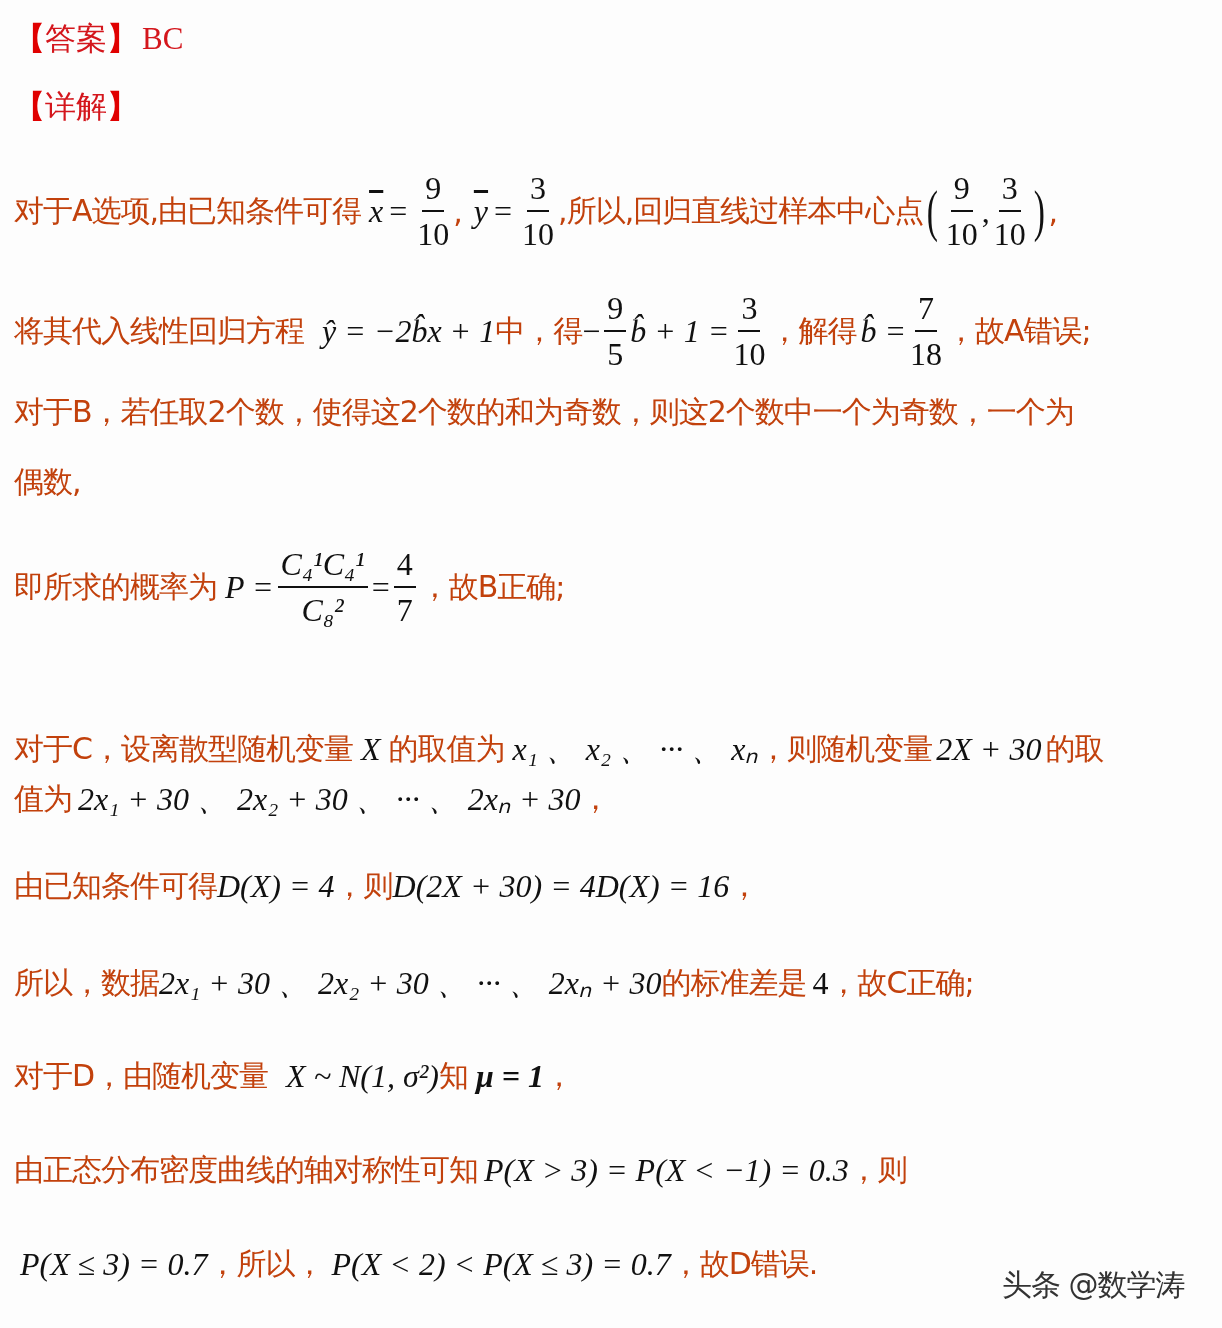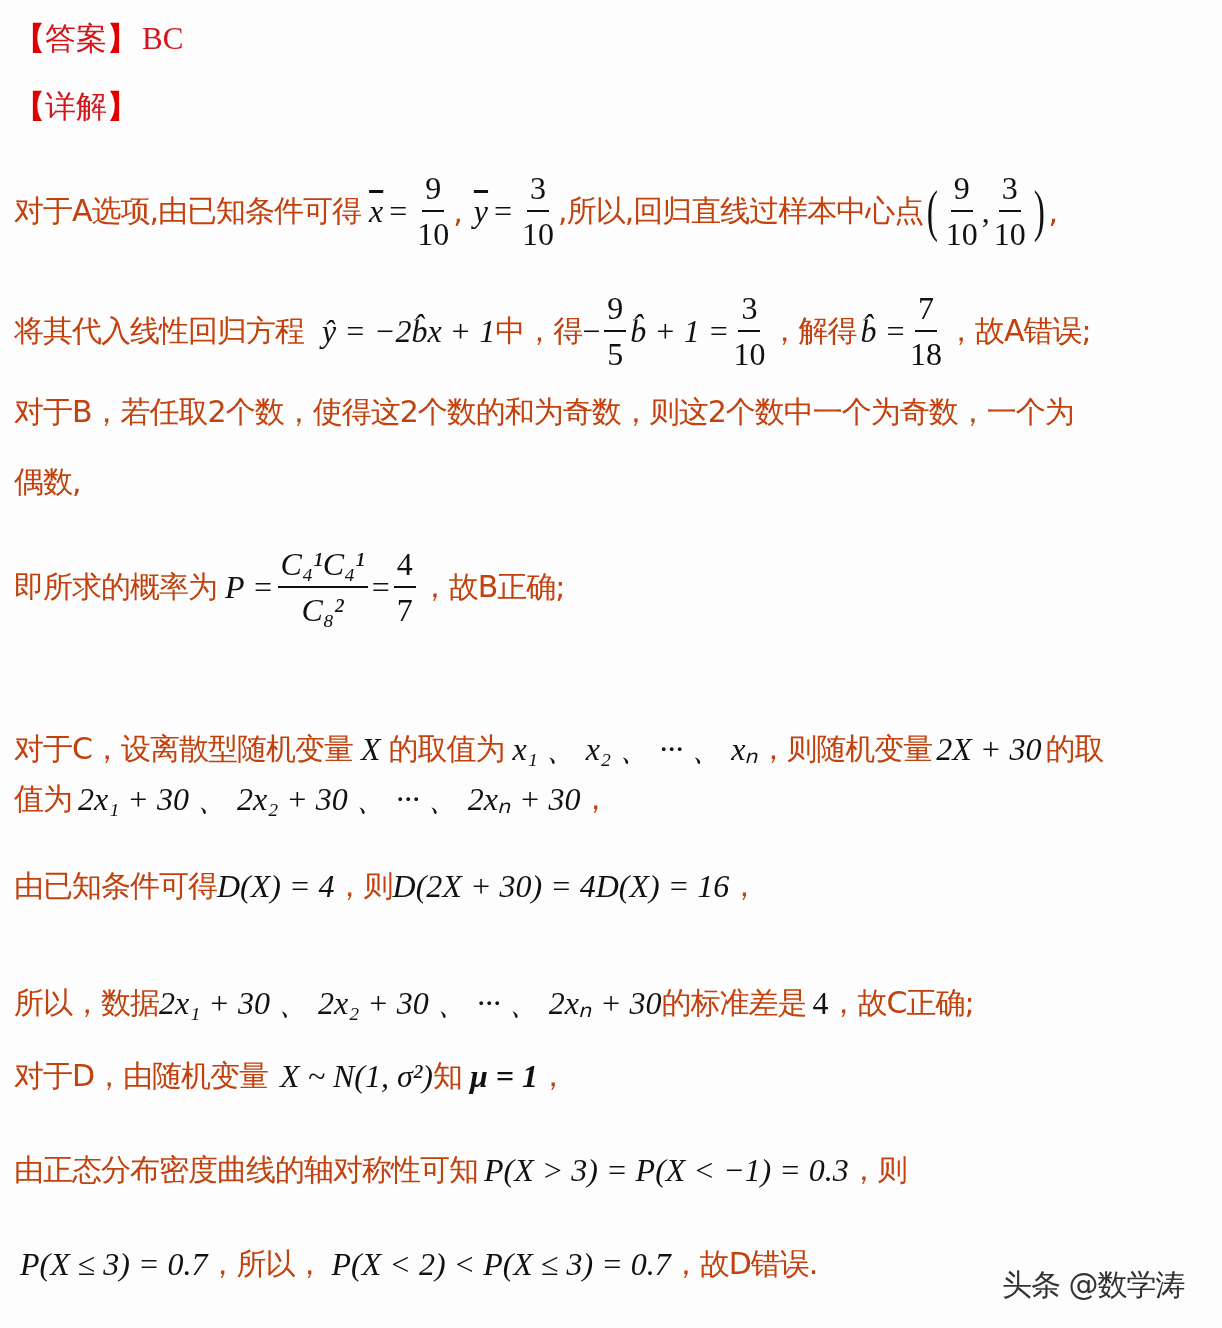--- a/index.html
+++ b/index.html
@@ -127,31 +127,31 @@
 </div>
 
 <div class="line" style="top:866px;">
   <span class="cn">由已知条件可得</span>
   <span class="m mi" style="">D(X) = 4</span>
   <span class="cn">，则</span>
   <span class="m mi">D(2X + 30) = 4D(X) = 16</span>
   <span class="cn">，</span>
 </div>
 
-<div class="line" style="top:980px;text-align:center;">
+<div class="line" style="top:960px;text-align:center;">
   <span class="cn">所以，数据</span>
   <span class="m mi">2x₁ + 30 、 2x₂ + 30 、 ··· 、 2xₙ + 30</span>
   <span class="cn">的标准差是</span>
   <span class="m" style="margin-left:6px;">4</span>
   <span class="cn">，故C正确;</span>
 </div>
 
 <div class="line" style="top:1056px;">
   <span class="cn">对于D，由随机变量</span>
-  <span class="m mi" style="margin-left:12px;">X ~ N(1, σ²)</span>
+  <span class="m mi" style="margin-left:18px;">X ~ N(1, σ²)</span>
   <span class="cn">知</span>
   <span class="m mi" style="margin-left:8px;font-weight:bold;">μ = 1</span>
   <span class="cn">，</span>
 </div>
 
 <div class="line" style="top:1150px;">
   <span class="cn">由正态分布密度曲线的轴对称性可知</span>
   <span class="m mi" style="margin-left:6px;">P(X &gt; 3) = P(X &lt; −1) = 0.3</span>
   <span class="cn">，则</span>
 </div>

